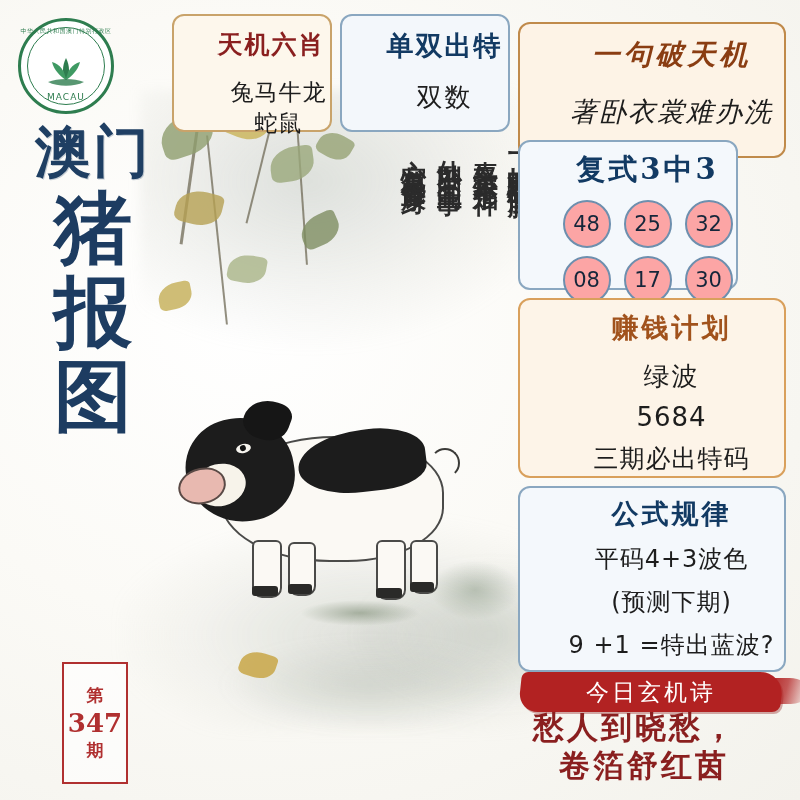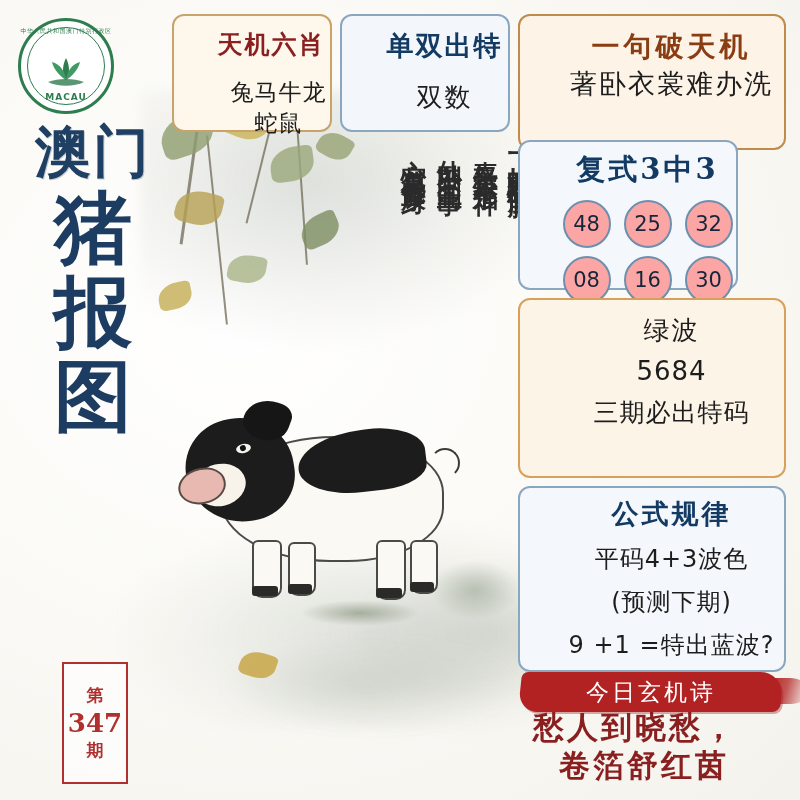--- a/index.html
+++ b/index.html
@@ -28,21 +28,21 @@
   .vine{position:absolute;left:150px;top:95px;width:300px;height:330px;}
   .vine .stem{position:absolute;background:#6f6a55;opacity:.75;}
   .leaf{position:absolute;border-radius:60% 15% 55% 20%;opacity:.8;}
 
   
   .logo{position:absolute;left:18px;top:18px;width:96px;height:96px;}
   .logo .ring{position:absolute;inset:0;border:3px solid #2e7d4f;border-radius:50%;background:#fff;}
   .logo .inner{position:absolute;inset:9px;border:1px solid #2e7d4f;border-radius:50%;}
   .logo .top-text{position:absolute;top:9px;left:0;right:0;text-align:center;font-size:6px;color:#2e7d4f;letter-spacing:.5px;}
   .logo .lotus{position:absolute;left:50%;top:36px;transform:translateX(-50%);}
-  .logo .bot-text{position:absolute;bottom:12px;left:0;right:0;text-align:center;font-size:9px;font-weight:bold;color:#2e7d4f;letter-spacing:1px;}
+  .logo .bot-text{position:absolute;bottom:12px;left:0;right:0;text-align:center;font-size:9px;font-weight:normal;color:#2e7d4f;letter-spacing:1px;}
 
   .title-col{position:absolute;left:18px;top:120px;width:150px;text-align:center;}
   .t-aomen{font-family:"DejaVu Serif","Liberation Serif",serif;color:#1f3f63;font-weight:bold;}
   .t-aomen div{font-size:56px;line-height:62px;letter-spacing:2px;
     text-shadow:1px 1px 0 rgba(31,63,99,.25);}
   .t-big{font-family:"DejaVu Serif","Liberation Serif",serif;color:#1d3c61;font-weight:bold;margin-top:4px;}
   .t-big div{font-size:78px;line-height:84px;}
   .issue{position:absolute;left:62px;top:662px;width:62px;height:118px;
     border:2px solid #b03030;color:#b03030;font-weight:bold;text-align:center;
     display:flex;flex-direction:column;justify-content:center;gap:2px;
@@ -87,23 +87,23 @@
   .p-title{font-family:"DejaVu Serif","Liberation Serif",serif;font-weight:bold;}
 
   .pan-tianji{left:172px;top:14px;width:160px;height:118px;border:2px solid #c9a36a;background:#fdf7ec;}
   .pan-tianji .p-title{color:#8a1f1f;font-size:25px;margin-top:12px;letter-spacing:2px;}
   .pan-tianji .p-val{font-size:23px;color:#1d1d1d;margin-top:16px;letter-spacing:1px;margin-left:14px;}
 
   .pan-danshuang{left:340px;top:14px;width:170px;height:118px;border:2px solid #8aa7c0;background:#f3f7fb;}
   .pan-danshuang .p-title{color:#123a63;font-size:27px;margin-top:12px;letter-spacing:2px;}
   .pan-danshuang .p-val{font-size:26px;color:#1d1d1d;margin-top:16px;letter-spacing:2px;}
 
-  .pan-yiju{left:518px;top:14px;width:268px;height:136px;border:2px solid #c08a4a;background:#fdf3e6;}
+  .pan-yiju{left:518px;top:22px;width:268px;height:136px;border:2px solid #c08a4a;background:#fdf3e6;font-style:italic;}
   .pan-yiju .p-title{color:#8a3d12;font-size:28px;margin-top:12px;letter-spacing:4px;}
-  .pan-yiju .p-val{font-size:27px;color:#1d1d1d;margin-top:0;letter-spacing:2px;}
+  .pan-yiju .p-val{font-size:27px;color:#1d1d1d;margin-top:20px;letter-spacing:2px;}
 
   .pan-fushi{left:518px;top:140px;width:220px;height:150px;border:2px solid #8aa7c0;background:#f4f8fc;}
   .pan-fushi .p-title{color:#123a63;font-size:29px;margin-top:8px;letter-spacing:3px;}
   .balls{display:flex;justify-content:center;gap:13px;margin-top:10px;}
   .ball{width:44px;height:44px;border-radius:50%;border:2px solid #6d8fae;background:#fca5a5;
     display:flex;align-items:center;justify-content:center;font-size:21px;color:#15263a;
     font-family:"DejaVu Sans","Liberation Sans",sans-serif;}
 
   .pan-zhuanqian{left:518px;top:298px;width:268px;height:180px;border:2px solid #d9a05c;background:#fdf4e8;}
   .pan-zhuanqian .p-title{color:#a1521c;font-size:27px;margin-top:10px;letter-spacing:3px;}
@@ -241,26 +241,27 @@
 
   <div class="panel pan-fushi">
     <div class="p-title">复式3中3</div>
     <div class="balls">
       <div class="ball">48</div>
       <div class="ball">25</div>
       <div class="ball">32</div>
     </div>
     <div class="balls" style="margin-top:8px;">
       <div class="ball">08</div>
-      <div class="ball">16</div>
+      <div class="ball">17</div>
       <div class="ball">30</div>
     </div>
   </div>
 
   <div class="panel pan-zhuanqian">
+    <div class="p-title">赚钱计划</div>
     <div class="r1">绿波</div>
     <div class="r2">5684</div>
     <div class="r3">三期必出特码</div>
   </div>
 
   <div class="panel pan-gongshi">
     <div class="p-title">公式规律</div>
     <div class="r">平码4+3波色</div>
     <div class="r">(预测下期)</div>
     <div class="r">9 +1 =特出蓝波?</div>

